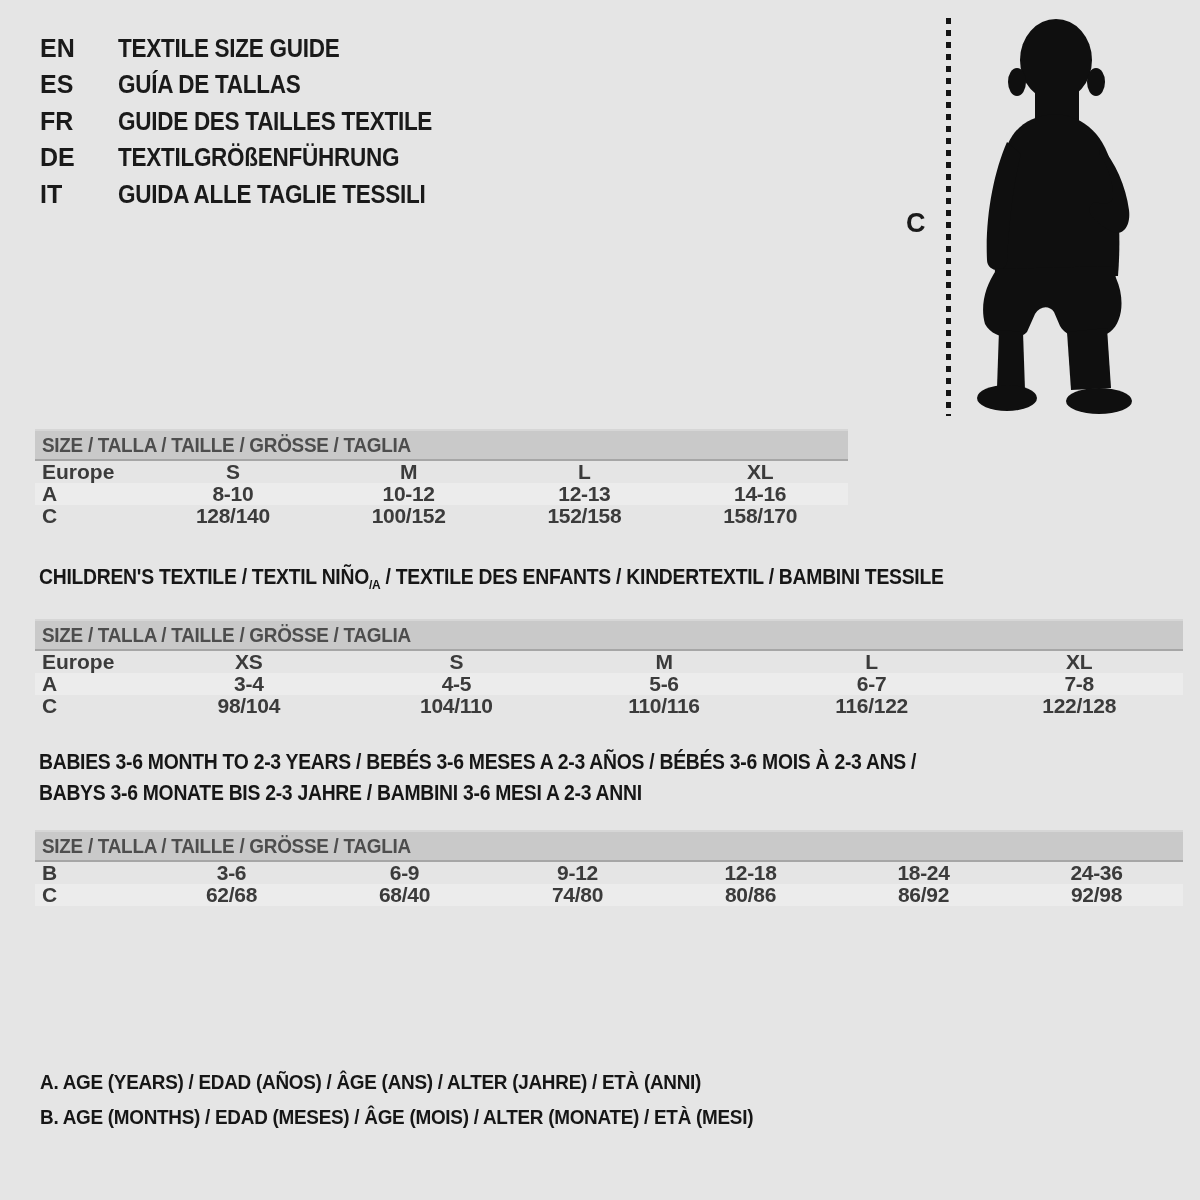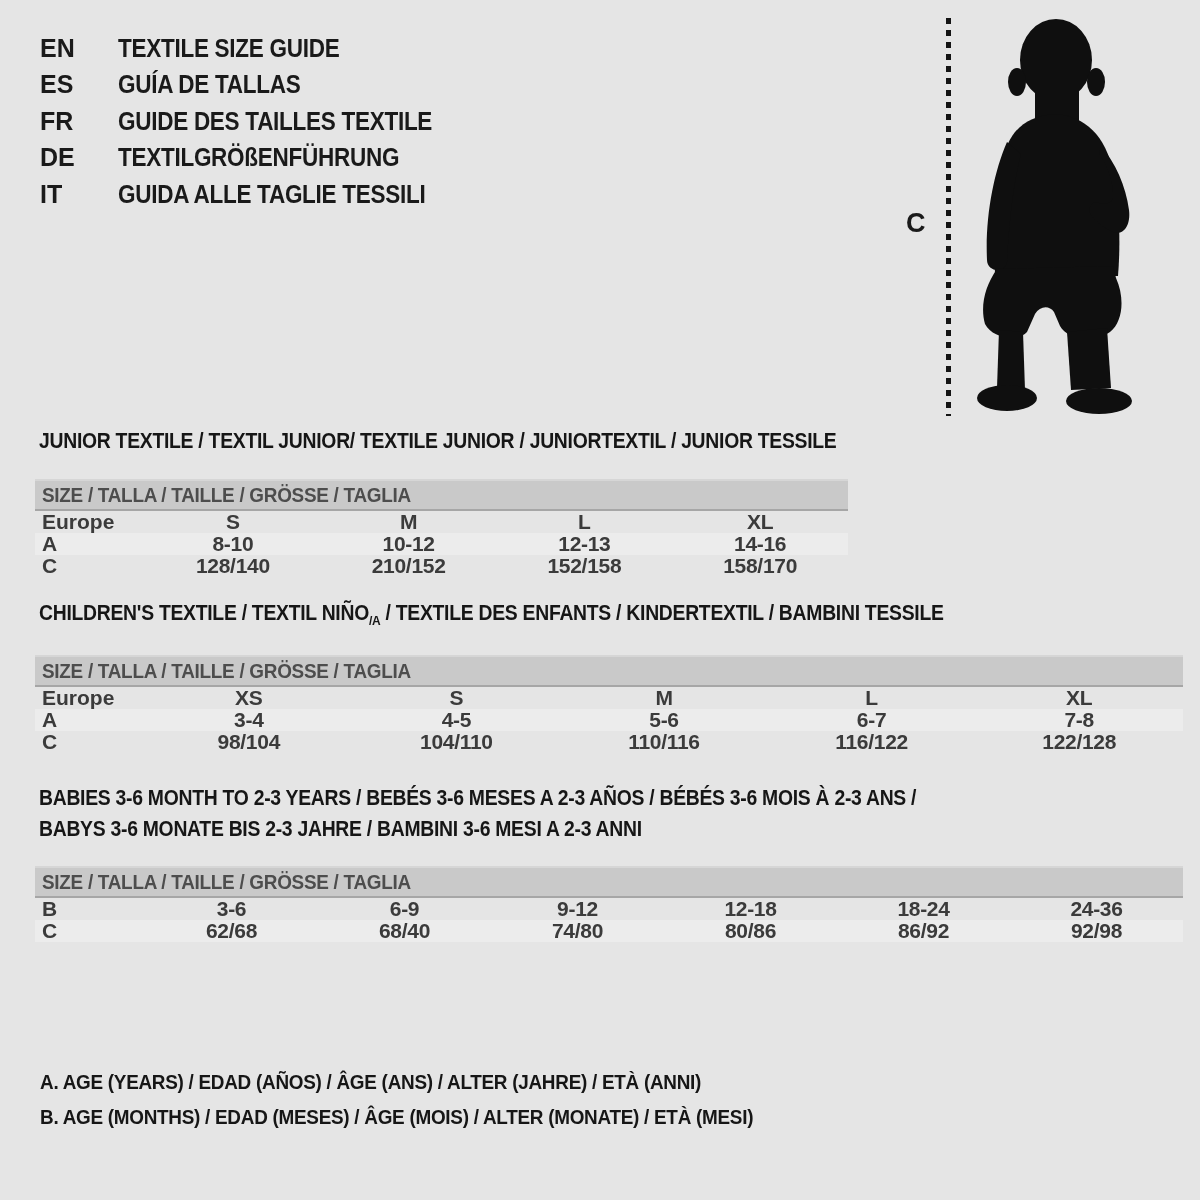--- a/index.html
+++ b/index.html
@@ -38,21 +38,21 @@
   }
   .figure-svg { position: absolute; left: 963px; top: 14px; }
 
   
   .sections { position: absolute; left: 35px; top: 429px; width: 1148px; }
   .section-title {
     margin: 0; font-size: 21.5px; font-weight: 700;
     line-height: 24px; color: #161616;
   }
   .section--junior .section-title { margin: 0 0 26px 4px; }
-  .section--children { margin-top: 24px; }
+  .section--children { margin-top: 38px; }
   .section--children .section-title { margin: 0 0 22px 4px; }
   .section--babies { margin-top: 30px; }
   .section--babies .section-title { margin: 0 0 21px 4px; line-height: 31px; }
   .sub { font-size: 0.62em; vertical-align: sub; }
 
   .size-table { width: 1148px; }
   .section--junior .size-table { width: 813px; }
 
   .size-bar {
     height: 28px; background: #c9c9c9;
@@ -116,23 +116,20 @@
       <path d="M34,255 C22,272 17,292 22,310 C30,325 55,328 64,318 L72,300 C77,292 86,291 91,298 L97,312 C104,326 132,328 147,318 C160,308 162,284 153,264 L150,252 Z"></path>
       <path d="M36,316 L34,374 L62,376 L60,318 Z"></path>
       <path d="M104,318 L108,376 L148,374 L144,314 Z"></path>
       <ellipse cx="44" cy="384" rx="30" ry="13"></ellipse>
       <ellipse cx="136" cy="387" rx="33" ry="13"></ellipse>
     </g>
   </svg>
 
   <div class="sections" id="sections">
       <section class="size-section section--junior">
-        <h2 class="section-title">
-          <div class="title-line"><span class="cond">JUNIOR TEXTILE / TEXTIL JUNIOR/ TEXTILE JUNIOR / JUNIORTEXTIL / JUNIOR TESSILE</span></div>
-        </h2>
         <div class="size-table">
           <div class="size-bar">
             <span class="cond">SIZE / TALLA / TAILLE / GRÖSSE / TAGLIA</span>
           </div>
           <div class="t-row t-header">
             <div class="t-label">Europe</div>
             <div class="t-cell">S</div>
             <div class="t-cell">M</div>
             <div class="t-cell">L</div>
             <div class="t-cell">XL</div>
@@ -140,21 +137,21 @@
           <div class="t-row shaded">
             <div class="t-label">A</div>
             <div class="t-cell">8-10</div>
             <div class="t-cell">10-12</div>
             <div class="t-cell">12-13</div>
             <div class="t-cell">14-16</div>
           </div>
           <div class="t-row">
             <div class="t-label">C</div>
             <div class="t-cell">128/140</div>
-            <div class="t-cell">210/152</div>
+            <div class="t-cell">100/152</div>
             <div class="t-cell">152/158</div>
             <div class="t-cell">158/170</div>
           </div>
         </div>
       </section>
       <section class="size-section section--children">
         <h2 class="section-title"><span class="cond"><span>CHILDREN'S TEXTILE / TEXTIL NIÑO</span><span class="sub">/A</span><span> / TEXTILE DES ENFANTS / KINDERTEXTIL / BAMBINI TESSILE</span></span></h2>
         <div class="size-table">
           <div class="size-bar">
             <span class="cond">SIZE / TALLA / TAILLE / GRÖSSE / TAGLIA</span>

